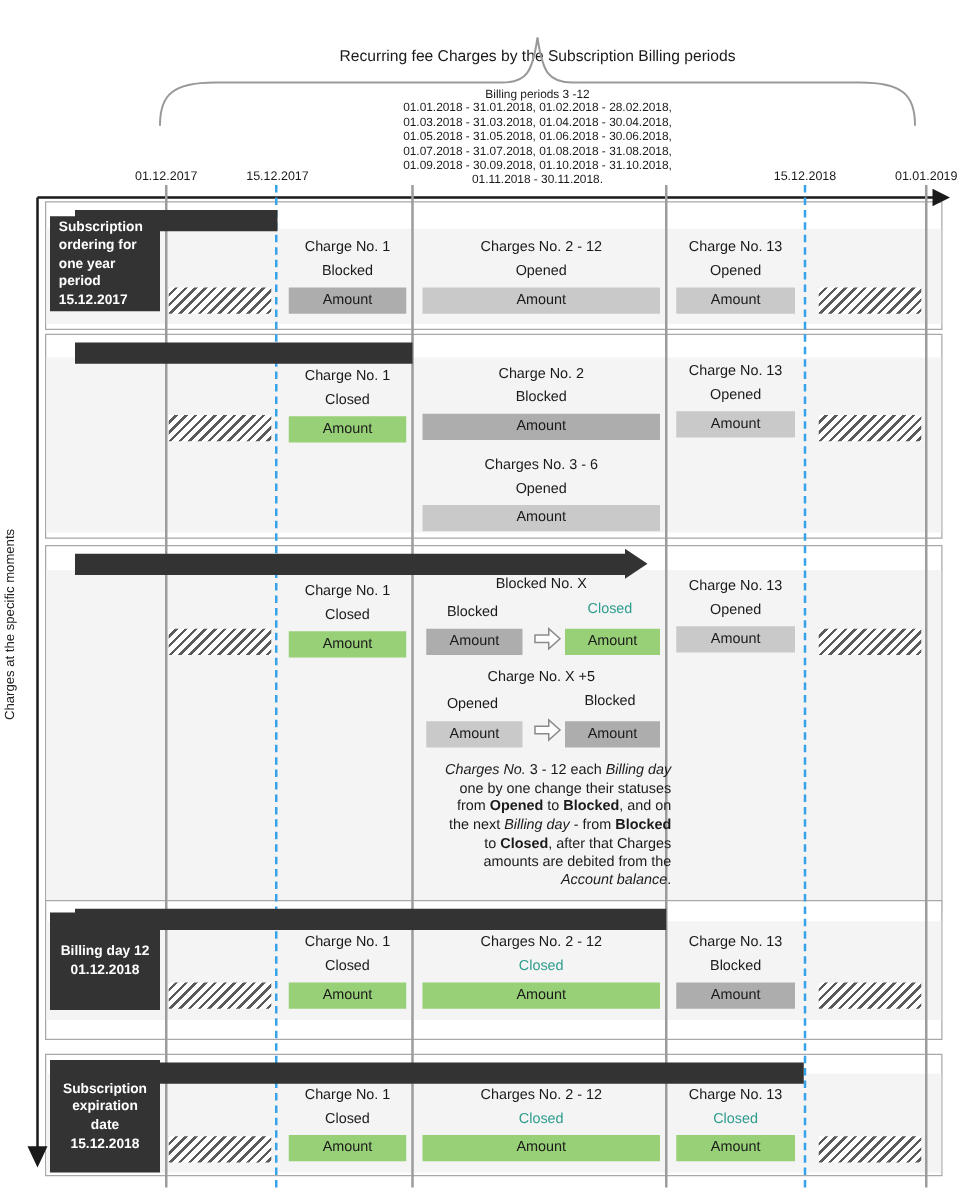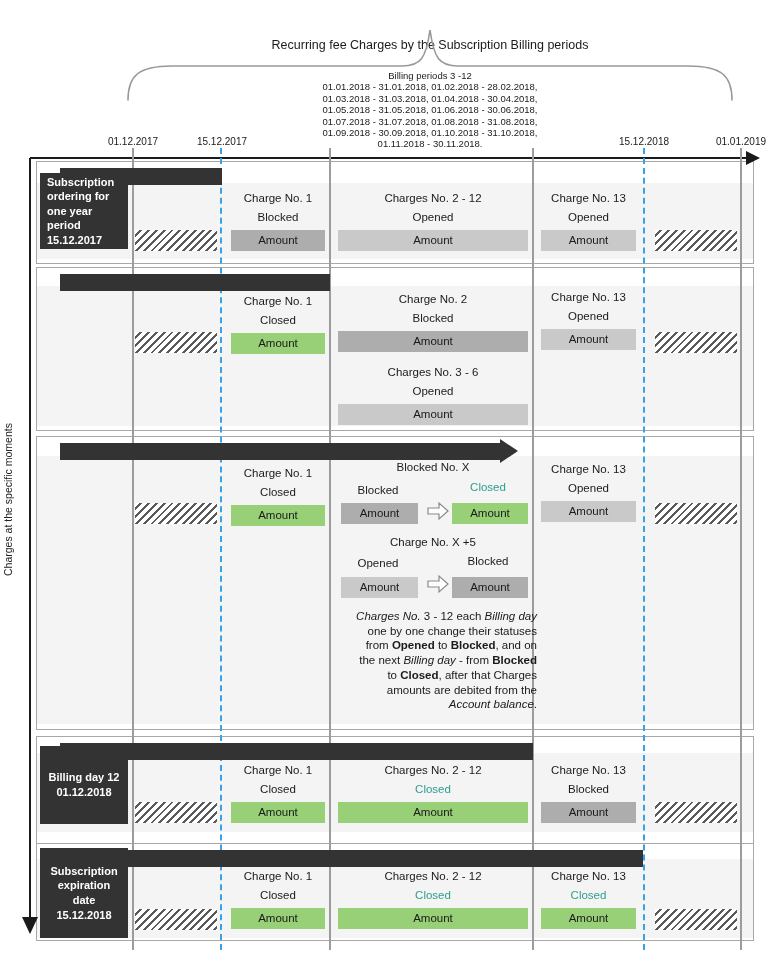--- a/index.html
+++ b/index.html
@@ -170,21 +170,21 @@
     </div>
 
     <div class="charge" style="left:504px;top:26px;width:95px;">
       <div class="ct">Charge No. 13</div>
       <div class="cs">Opened</div>
       <div class="amt opened">Amount</div>
     </div>
     <div class="hatch" style="left:618px;top:66px;"></div>
   </div>
 
-  <div class="row" style="top:736px;height:112px;">
+  <div class="row" style="top:720px;height:112px;">
     <div class="stripe" style="top:16px;height:79px;"></div>
     <div class="bar" style="width:473px;"></div>
     <div class="rlabel center" style="top:9px;height:78px;">Billing day 12
 01.12.2018</div>
     <div class="hatch" style="left:98px;top:65px;"></div>
     <div class="charge" style="left:194px;top:27px;width:94px;">
       <div class="ct">Charge No. 1</div>
       <div class="cs">Closed</div>
       <div class="amt green">Amount</div>
     </div>

